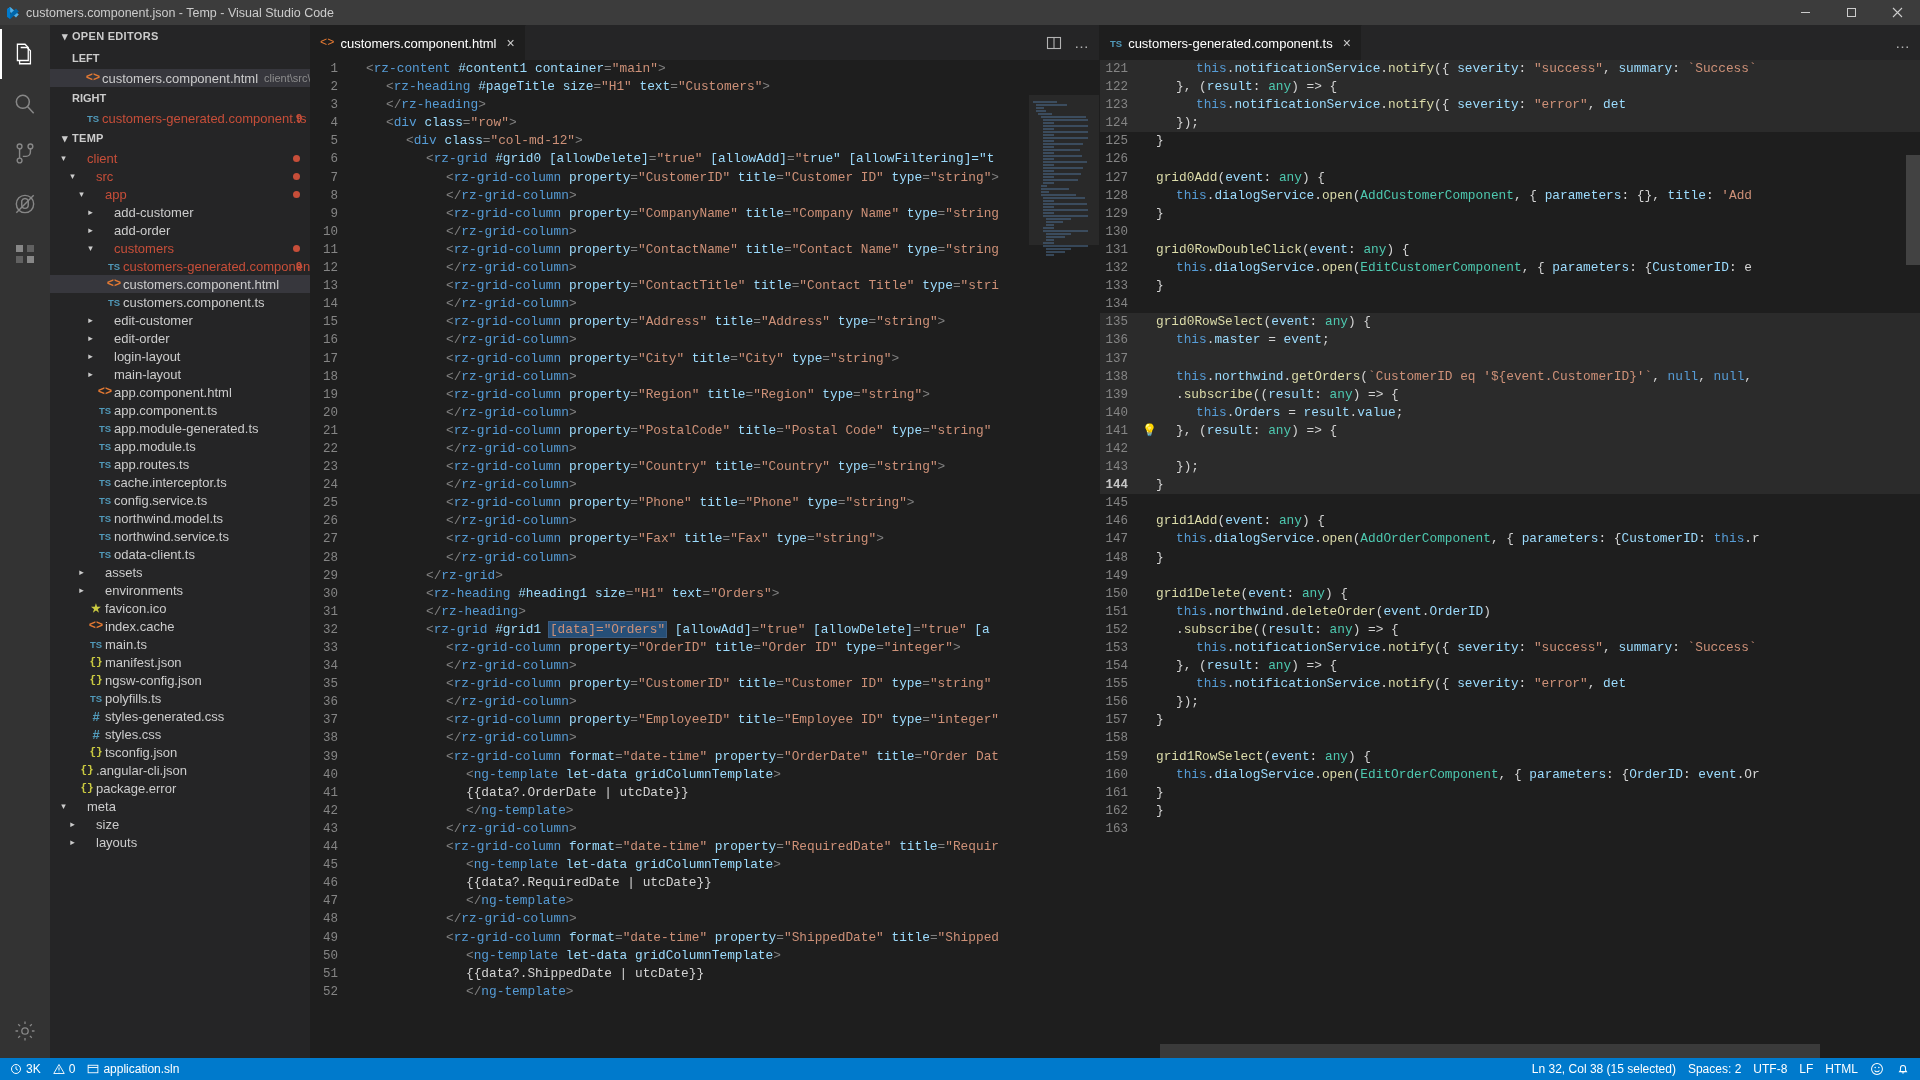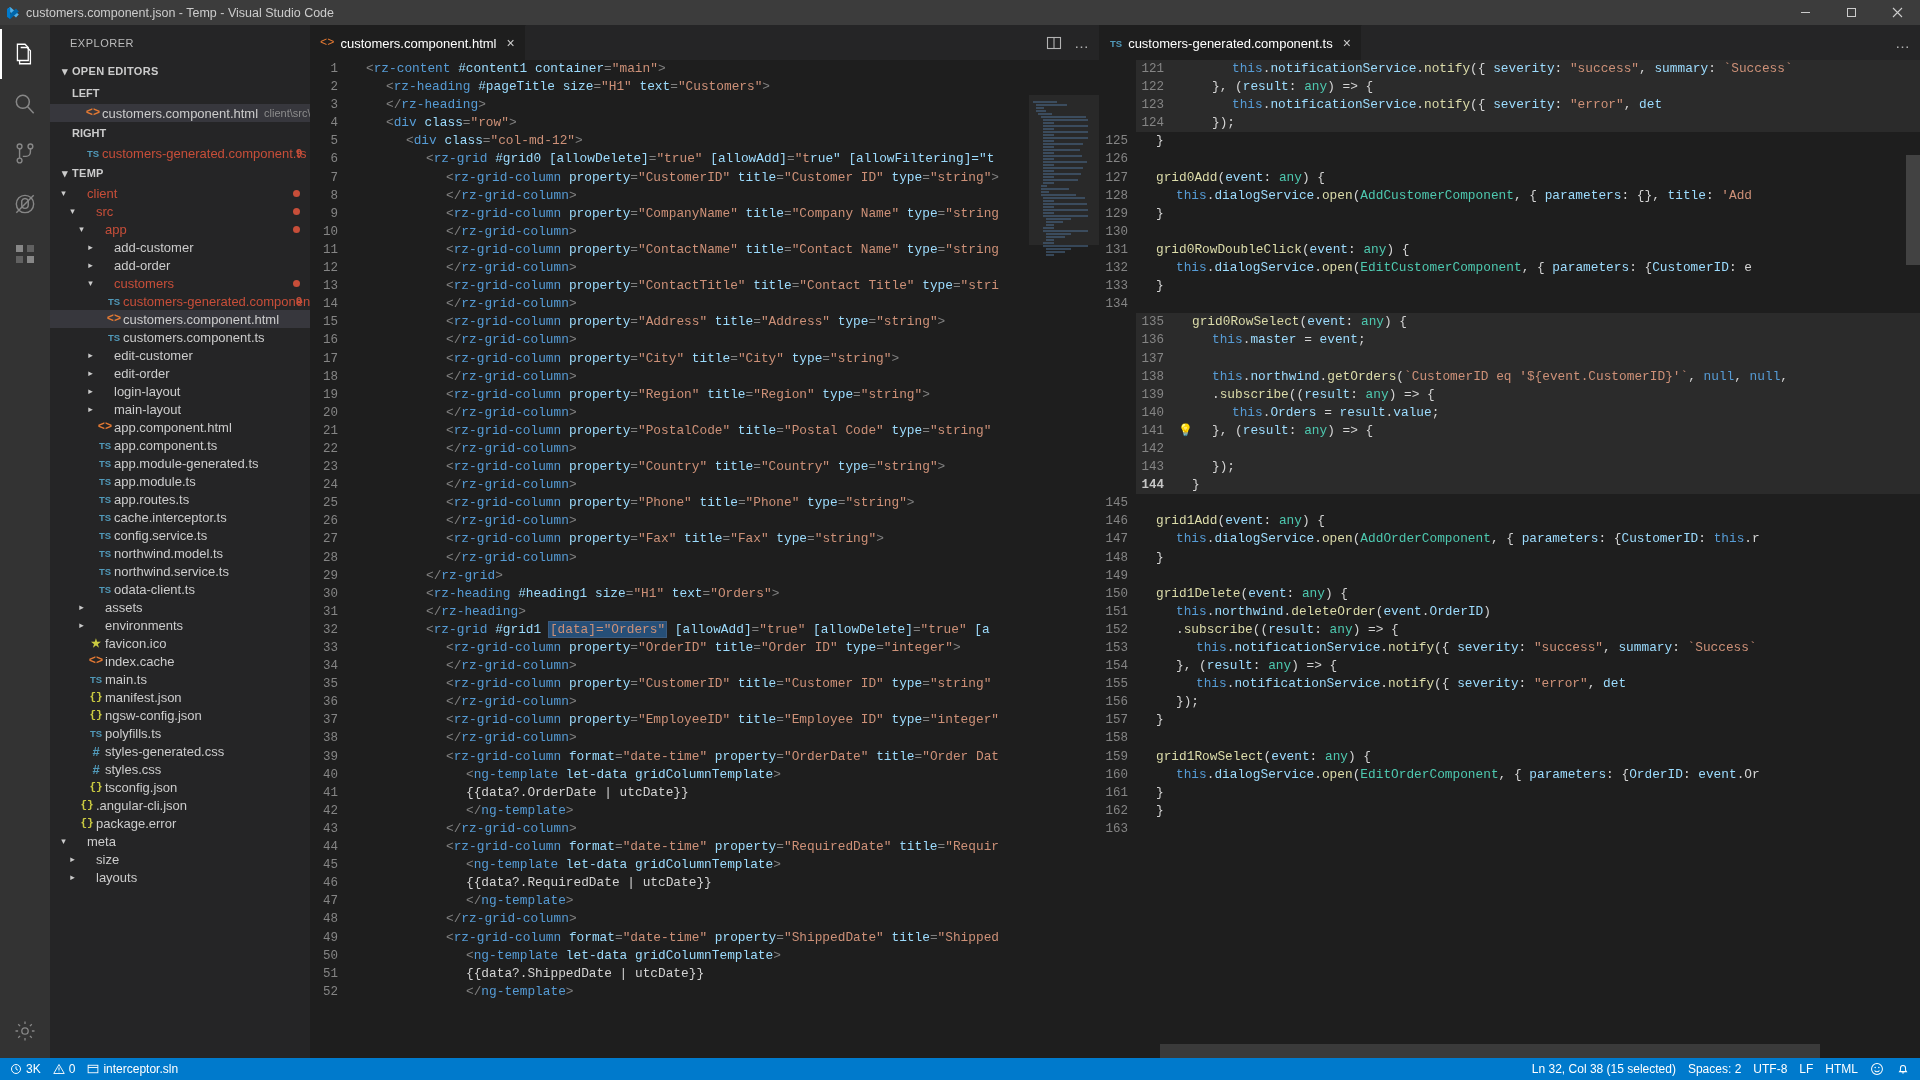--- a/index.html
+++ b/index.html
@@ -156,21 +156,21 @@
   .t-var { color:#9cdcfe; }
   .t-type { color:#4ec9b0; }
   .t-cls { color:#4ec9b0; }
   .t-prop { color:#9cdcfe; }
   .t-this { color:#569cd6; }
   .t-op { color:#d4d4d4; }
 
   .selbox { background:#264f78; color:#ce9178; padding:0 1px; outline:1px solid #3b5b80; }
   .caret { display:inline-block; width:1px; height:15px; background:#aeafad; vertical-align:-3px; }
 
-  .hl-line { background:#2b2b2b;margin-left:36px; }
+  .hl-line { background:#2b2b2b; }
   .bulb { color:#ffcc00; font-size:12px; }
 
   
   .minimap {
     position:absolute; top:35px; right:0; width:70px; bottom:0;
     background:#1e1e1e; overflow:hidden;
   }
   .mm-inner { padding:6px 4px; }
   .mm-line { height:2px; margin-bottom:1px; background:#4a6a8a; opacity:.55; }
   .mm-slider {
@@ -286,21 +286,20 @@
         <span>
           <svg width="24" height="24" viewBox="0 0 24 24" fill="none" stroke="#cccccc" stroke-width="1.3">
             <circle cx="12" cy="12" r="3.2"></circle>
             <path d="M12 2.5 v2.6 M12 18.9 v2.6 M2.5 12 h2.6 M18.9 12 h2.6 M5.2 5.2 l1.9 1.9 M16.9 16.9 l1.9 1.9 M18.8 5.2 l-1.9 1.9 M7.1 16.9 l-1.9 1.9"></path>
           </svg>
         </span>
       </div>
     </div>
 
     <div class="sidebar">
-      <div class="sb-title">EXPLORER</div>
       <div class="sb-body" id="sidebar-body">
           <div class="sec-header">
             <span class="tw">▾</span>
             <span>OPEN EDITORS</span>
           </div>
           <div class="sub-header">LEFT</div>
           <div class="row sel" style="padding-left: 34px;">
             <span class="ficon">
               <span class="ic-html">&lt;&gt;</span>
             </span>
@@ -697,21 +696,21 @@
       </span>
       <span>0</span>
     </div>
     <div class="sb-item">
       <span class="sb-ic">
         <svg width="12" height="12" viewBox="0 0 16 16" fill="none" stroke="#ffffff" stroke-width="1.2">
           <rect x="1.5" y="3" width="13" height="10"></rect>
             <path d="M1.5 6 H14.5"></path>
         </svg>
       </span>
-      <span>interceptor.sln</span>
+      <span>application.sln</span>
     </div>
 
     <div class="sb-right">
       <div class="sb-item">Ln 32, Col 38 (15 selected)</div>
       <div class="sb-item">Spaces: 2</div>
       <div class="sb-item">UTF-8</div>
       <div class="sb-item">LF</div>
       <div class="sb-item">HTML</div>
       <div class="sb-item">
         <span class="sb-ic">

